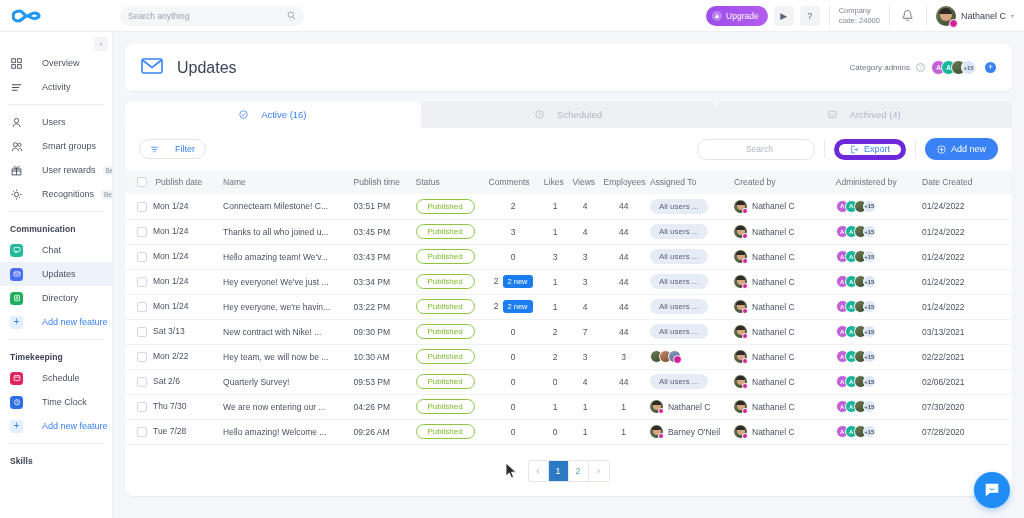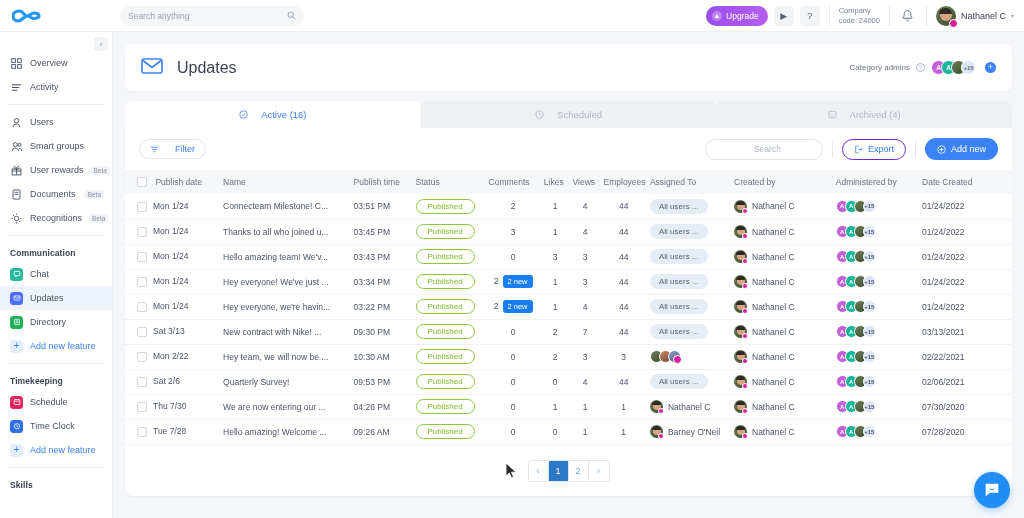--- a/index.html
+++ b/index.html
@@ -86,21 +86,21 @@
     border-radius: 3px; background: #f2f4f7; color: #8a93a5;
     display: flex; align-items: center; justify-content: center;
     font-size: 8px; cursor: pointer;
   }
   .nav-list { padding-top: 19px; }
   .nav-item {
     display: flex; align-items: center; gap: 7px;
     height: 24px; padding: 0 8px 0 10px; cursor: pointer; position: relative;
   }
   .nav-item.active { background: #eef2fa; }
-  .nav-label { font-size: 9px; color: #4a5264; white-space: nowrap; }
+  .nav-label { font-size: 9px; color: #4a5264; white-space: nowrap; margin-left: 12px; }
   .nav-label.blue { color: #3b82f6; }
   .nav-ico { width: 13px; height: 13px; display: flex; align-items: center; justify-content: center; flex: 0 0 13px; }
   .beta {
     font-size: 6.5px; color: #8a93a5; background: #f0f2f5;
     border-radius: 3px; padding: 1px 3px; margin-left: auto;
   }
   .divider { height: 1px; background: #ecedf1; margin: 5px 8px; }
   .group-title {
     font-size: 8.5px; font-weight: bold; color: #3c4257;
     padding: 7px 10px 4px; letter-spacing: .1px;
@@ -168,21 +168,21 @@
   }
   .tbl-search input {
     border:0; outline:0; background:transparent; flex:1; font-size: 8.5px; color:#6b7280;
     font-family:"Liberation Sans",sans-serif;
     margin-left:40px;
   }
   .tbl-search input::placeholder { color: #aeb5c2; }
   .vsep { width: 1px; height: 18px; background: #e7e9ee; margin: 0 9px; }
   .export-btn {
     display: flex; align-items: center; gap: 5px; height: 21px; padding: 0 11px;
-    border: 1px solid #6d28d9; border-radius: 11px; background: #fff;
+    border: 5px solid #6d28d9; border-radius: 11px; background: #fff;
     font-size: 9px; color: #3b82f6; cursor: pointer; font-family:"Liberation Sans",sans-serif;
   }
   .addnew-btn {
     display: flex; align-items: center; gap: 5px; height: 22px; padding: 0 12px;
     border: 0; border-radius: 11px; background: #3b82f6; color: #fff;
     font-size: 9px; cursor: pointer; font-family:"Liberation Sans",sans-serif;
   }
 
   
   table { width: 100%; border-collapse: collapse; table-layout: fixed; }
@@ -375,31 +375,20 @@
       <div class="nav-item">
         <span class="nav-ico">
           <svg width="11" height="11" viewBox="0 0 12 12">
             <rect x="1.2" y="4.4" width="9.6" height="6.4" fill="none" stroke="#4a5264" stroke-width="1"></rect>
             <line x1="1.2" y1="6.6" x2="10.8" y2="6.6" stroke="#4a5264" stroke-width="1"></line>
             <line x1="6" y1="4.4" x2="6" y2="10.8" stroke="#4a5264" stroke-width="1"></line>
             <path d="M6 4.4C6 2.6 4.8 1.5 3.8 1.5S2.4 4.4 6 4.4zM6 4.4c0-1.8 1.2-2.9 2.2-2.9S9.6 4.4 6 4.4z" fill="none" stroke="#4a5264" stroke-width=".9"></path>
           </svg>
         </span>
         <span class="nav-label">User rewards</span>
-        <span class="beta">Beta</span>
-      </div>
-      <div class="nav-item">
-        <span class="nav-ico">
-          <svg width="11" height="11" viewBox="0 0 12 12">
-            <rect x="2.2" y="1" width="7.6" height="10" rx="1" fill="none" stroke="#4a5264" stroke-width="1"></rect>
-            <line x1="4" y1="3.6" x2="8" y2="3.6" stroke="#4a5264" stroke-width="1"></line>
-            <line x1="4" y1="5.8" x2="8" y2="5.8" stroke="#4a5264" stroke-width="1"></line>
-          </svg>
-        </span>
-        <span class="nav-label">Documents</span>
         <span class="beta">Beta</span>
       </div>
       <div class="nav-item">
         <span class="nav-ico">
           <svg width="11" height="11" viewBox="0 0 12 12">
             <circle cx="6" cy="6" r="2.4" fill="none" stroke="#4a5264" stroke-width="1"></circle>
             <line x1="6" y1=".6" x2="6" y2="2" stroke="#4a5264" stroke-width="1"></line>
             <line x1="6" y1="10" x2="6" y2="11.4" stroke="#4a5264" stroke-width="1"></line>
             <line x1=".6" y1="6" x2="2" y2="6" stroke="#4a5264" stroke-width="1"></line>
             <line x1="10" y1="6" x2="11.4" y2="6" stroke="#4a5264" stroke-width="1"></line>

